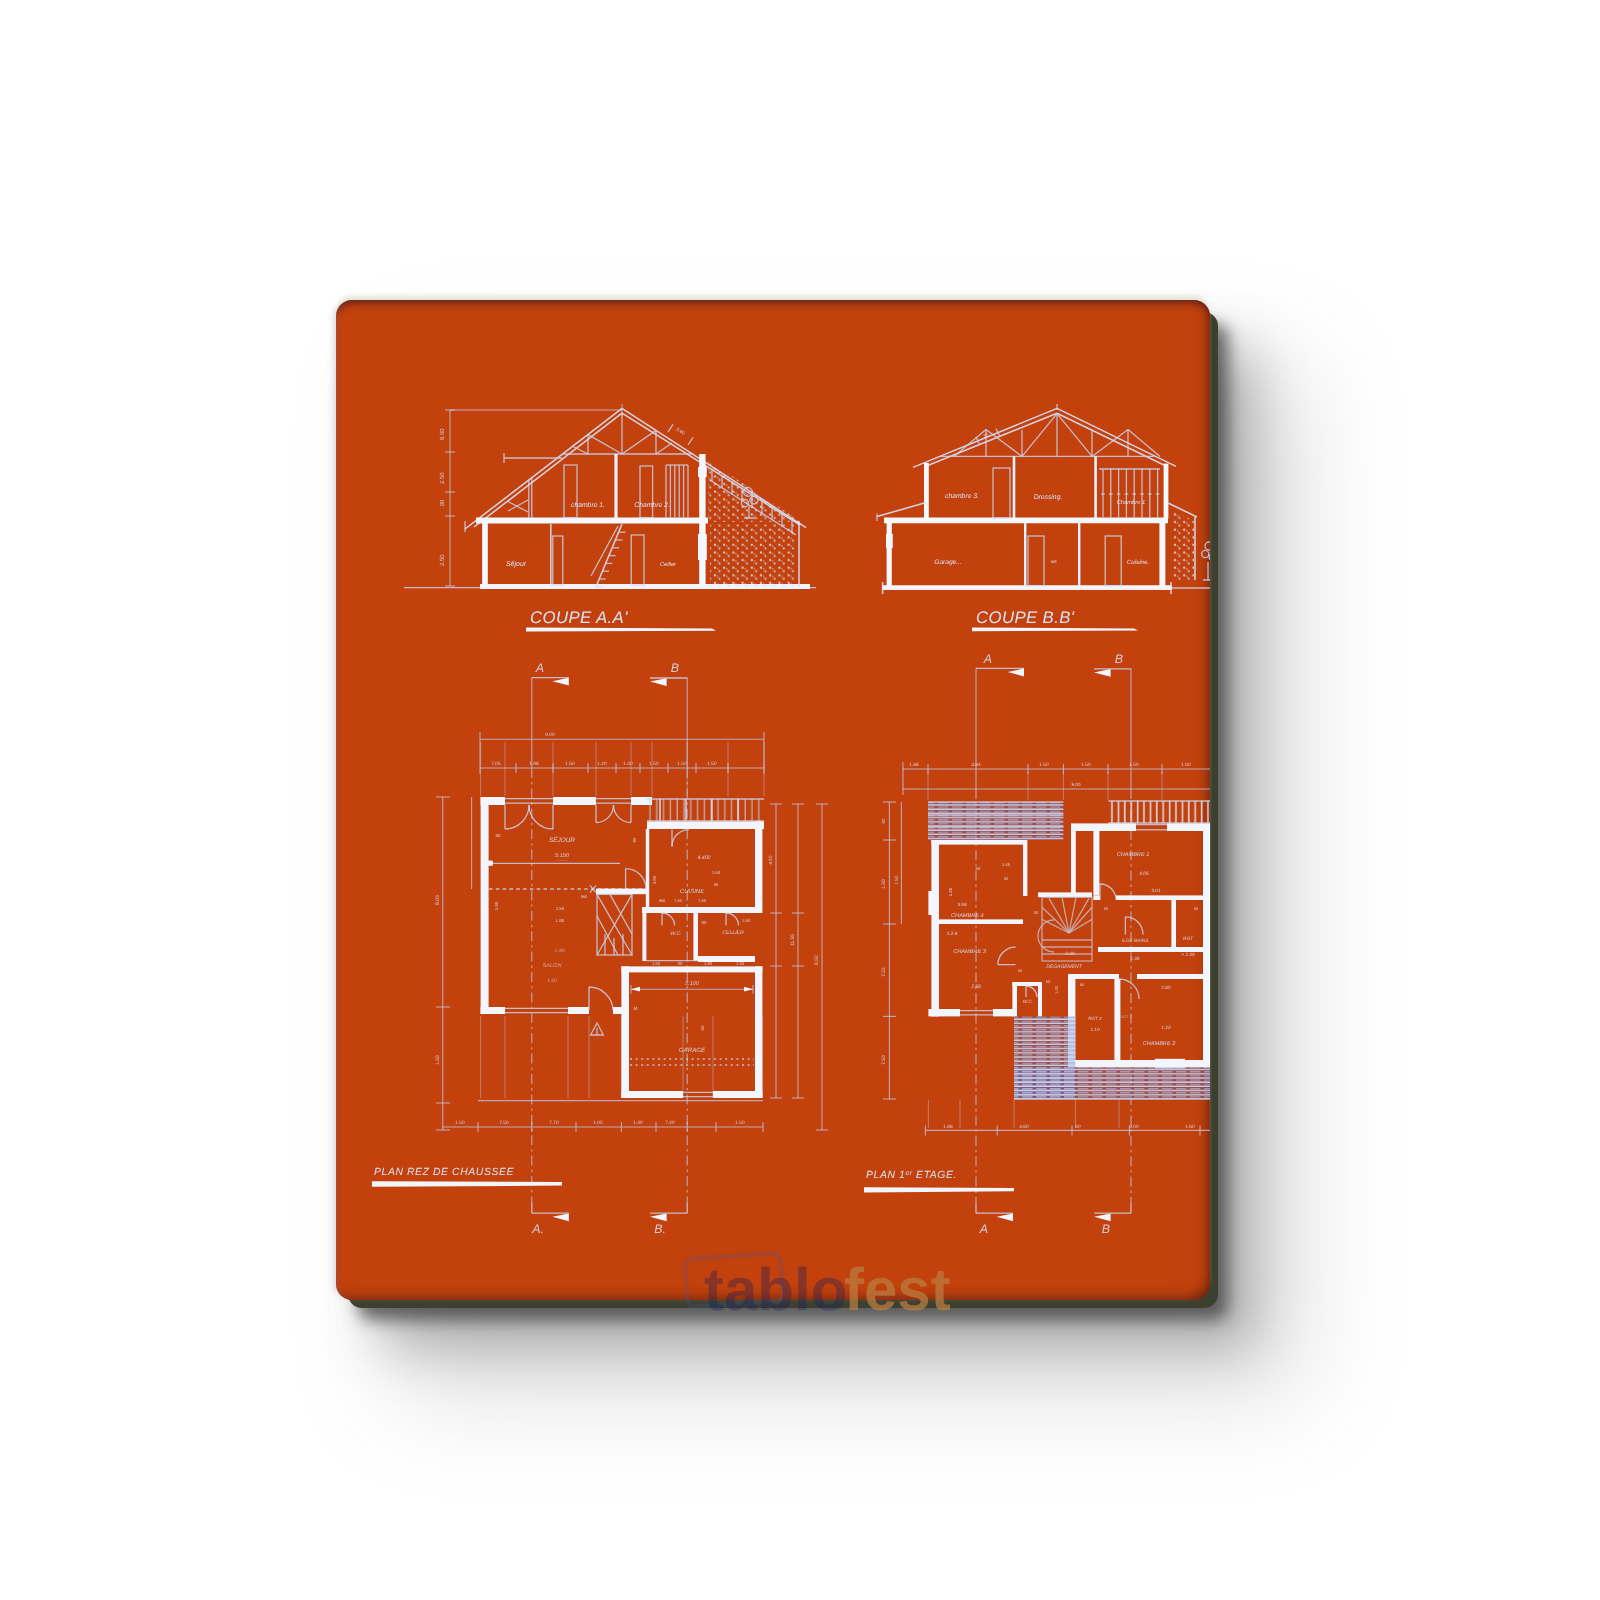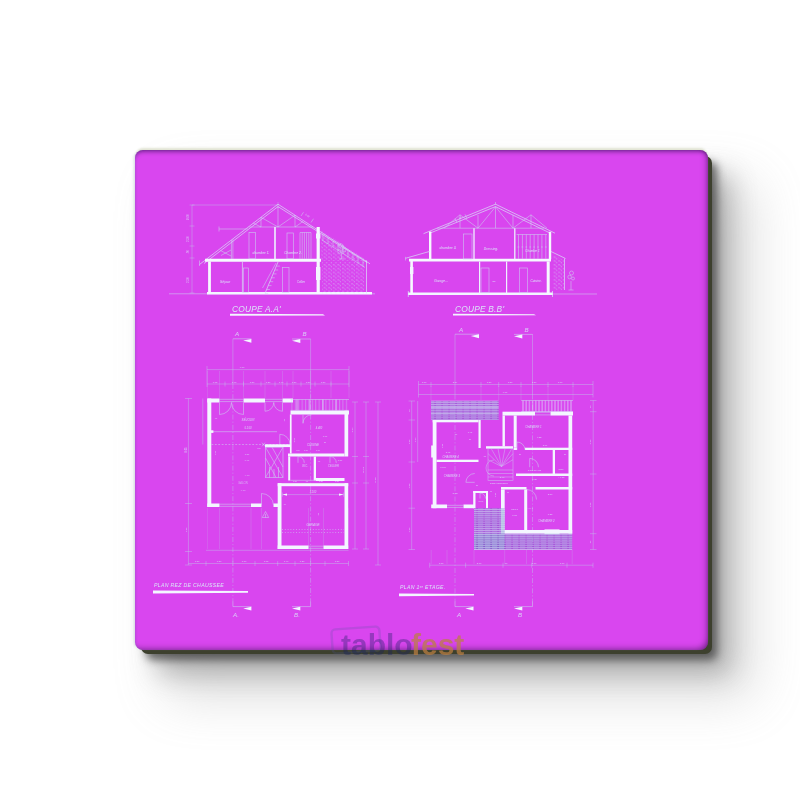--- a/index.html
+++ b/index.html
@@ -1,39 +1,39 @@
 <!DOCTYPE html>
 <html><head>
 <meta charset="utf-8">
 <style>
 html,body{margin:0;padding:0;width:800px;height:800px;background:#ffffff;overflow:hidden;
   font-family:"Liberation Sans",sans-serif;}
 #stage{position:relative;width:800px;height:800px;}
 
-#canvas{position:absolute;left:135px;top:150px;width:573px;height:500px;
-  background:#d946ef;border-radius:8px;
+#canvas{position:absolute;left:168px;top:150px;width:437px;height:500px;
+  background:#c2410c;border-radius:8px;
   box-shadow:
     0 -3px 2px -1px rgba(223,227,210,.95),
     -3px 0 3px -2px rgba(205,210,220,.85),
     5px 5px 0 -1px #3d402e,
     10px 11px 8px -1px rgba(58,58,58,.72),
     22px 24px 26px rgba(110,110,110,.45),
     38px 40px 50px 8px rgba(148,148,148,.3);
 }
 #canvas .inner{position:absolute;inset:0;border-radius:8px;overflow:hidden;
   box-shadow:inset 0 4px 5px -3px rgba(0,0,40,.6), inset 2px 0 3px -2px rgba(120,140,220,.35),
   inset -4px -4px 7px -4px rgba(0,0,25,.55);}
 svg{position:absolute;left:0;top:0;filter:blur(.32px);}
 #canvas svg text{font-family:"Liberation Sans",sans-serif;fill:#dbe3f8;}
 .w{stroke:#d9e1f7;stroke-width:.78;fill:none;opacity:.9}
 .w1{stroke:#ccd6f0;stroke-width:.65;fill:none;opacity:.82}
 .dim{stroke:#bfcbea;stroke-width:.55;fill:none;opacity:.75}
 .wf{fill:#f3f6ff;stroke:none}
 
-#wm{position:absolute;left:1px;top:0;width:737px;height:800px;pointer-events:none;}
+#wm{position:absolute;left:12px;top:0;width:737px;height:800px;pointer-events:none;}
 </style>
 </head>
 <body>
 <div id="stage">
 
   <div id="canvas">
       <div class="inner">
   <svg width="499" height="500" viewBox="0 0 499 500">
     <defs>
       <pattern id="dots" width="4.6" height="3.8" patternUnits="userSpaceOnUse">

